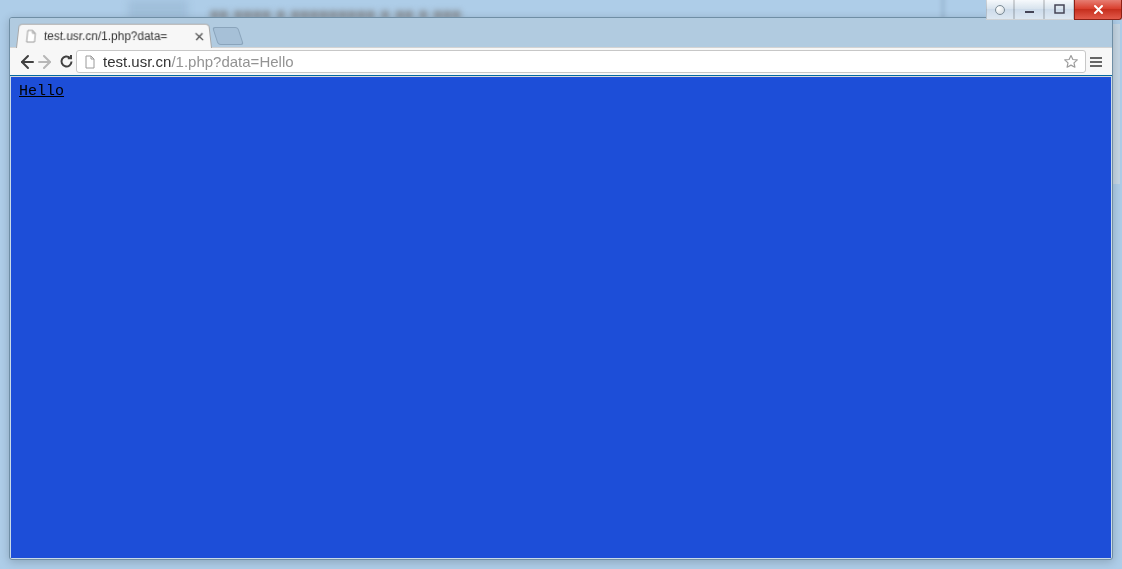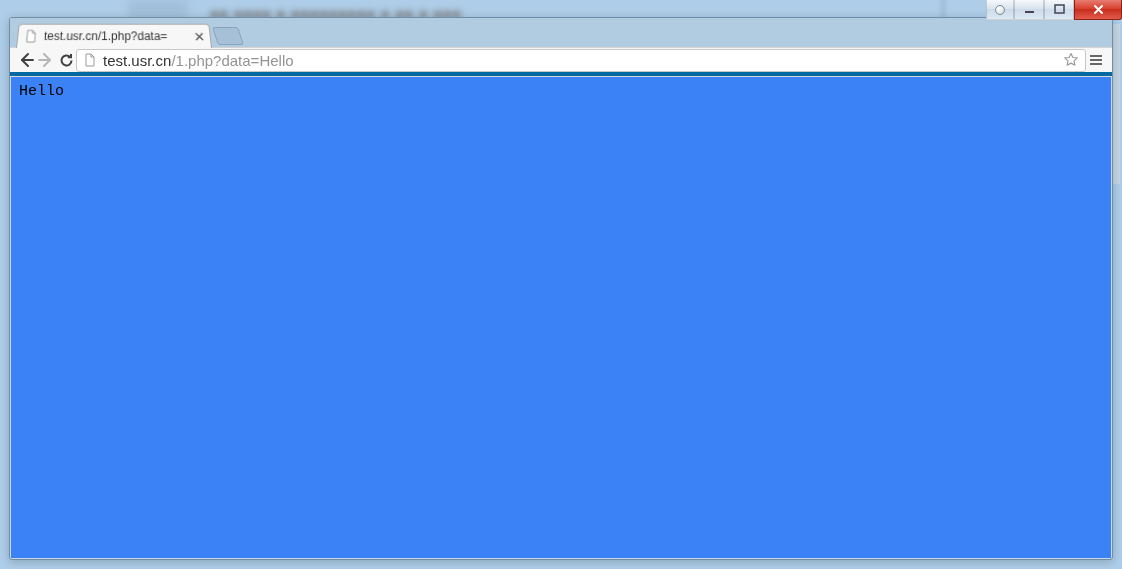--- a/index.html
+++ b/index.html
@@ -22,30 +22,30 @@
 
     .browser-window { position: absolute; left: 9px; top: 17px; width: 1104px; height: 543px; background: #b1cbe0; border: 1px solid #6f8ea5; border-radius: 3px; box-shadow: 0 0 0 1px rgba(255,255,255,0.3) inset, 0 2px 10px rgba(0,0,0,0.2); overflow: hidden; }
 
     .tab-strip { height: 29px; background: #b1cbe0; position: relative; }
     .tab { position: absolute; left: 6px; top: 5px; height: 25px; width: 196px; background: #f7f7f7; border: 1px solid #a8a8a8; border-bottom: none; border-radius: 4px 4px 0 0; display: flex; align-items: center; padding: 0 6px; gap: 6px; font-size: 12px; color: #333; transform: perspective(60px) rotateX(4deg); transform-origin: bottom center; }
     .tab span.title { flex: 1; white-space: nowrap; text-overflow: ellipsis; overflow:hidden; font-size:12px; }
     .tab .file-ico { width:14px;height:14px;display:inline-block; }
     .tab .close-ico { width:10px; height:10px; display:flex; align-items:center; justify-content:center; cursor:pointer; }
     .new-tab { position:absolute; left: 205px; top:9px; width:26px; height:18px; background: #a6c0d7; border:1px solid #8aa4bb; border-radius:3px; transform: skewX(18deg); }
 
-    .toolbar { height: 29px; background: #f7f7f7; border-top: 1px solid #d3d3d3; border-bottom: 4px solid #0369a1; display:flex; align-items:center; padding: 0 6px; }
+    .toolbar { height: 29px; background: #f7f7f7; border-top: 1px solid #d3d3d3; border-bottom: 1px solid #0369a1; display:flex; align-items:center; padding: 0 6px; }
     .nav-btn { width:20px; height:20px; display:flex; align-items:center; justify-content:center; cursor:pointer; }
     .omnibox { flex:1; height:23px; border:1px solid #c7c7c7; border-radius:3px; background:#fff; display:flex; align-items:center; padding:0 6px; gap:6px; }
     .omnibox .page-ico { width:14px; height:14px; }
     .omnibox .url { flex:1; font-size:15px; color:#333; font-family: Arial, sans-serif; outline:none; border:none; }
     .omnibox .url .grey { color:#939393; }
     .omnibox .star { width:16px; height:16px; }
     .menu-btn { width:20px; height:20px; display:flex; align-items:center; justify-content:center; cursor:pointer; }
 
-    .content { position:absolute; left:1px; top:58px; right:1px; bottom:1px; background:#3b82f6; border-top:1px solid #d8d8d8; overflow:auto; }
+    .content { position:absolute; left:1px; top:58px; right:1px; bottom:1px; background:#1d4ed8; border-top:1px solid #d8d8d8; overflow:auto;text-decoration:underline; }
     .content-text { font-family: "Courier New", monospace; font-size: 15px; color:#000; padding: 6px 8px; }
   </style>
 </head>
 <body>
 
 <div class="blur-bg">
   <div class="darkpatch"></div>
   <div class="blurtxt">■■  ■■■■  ■ ■■■■■■■■■ ■ ■■ ■ ■■■</div>
   <div class="blurbar"></div>
   <div class="rightpatch"></div>

